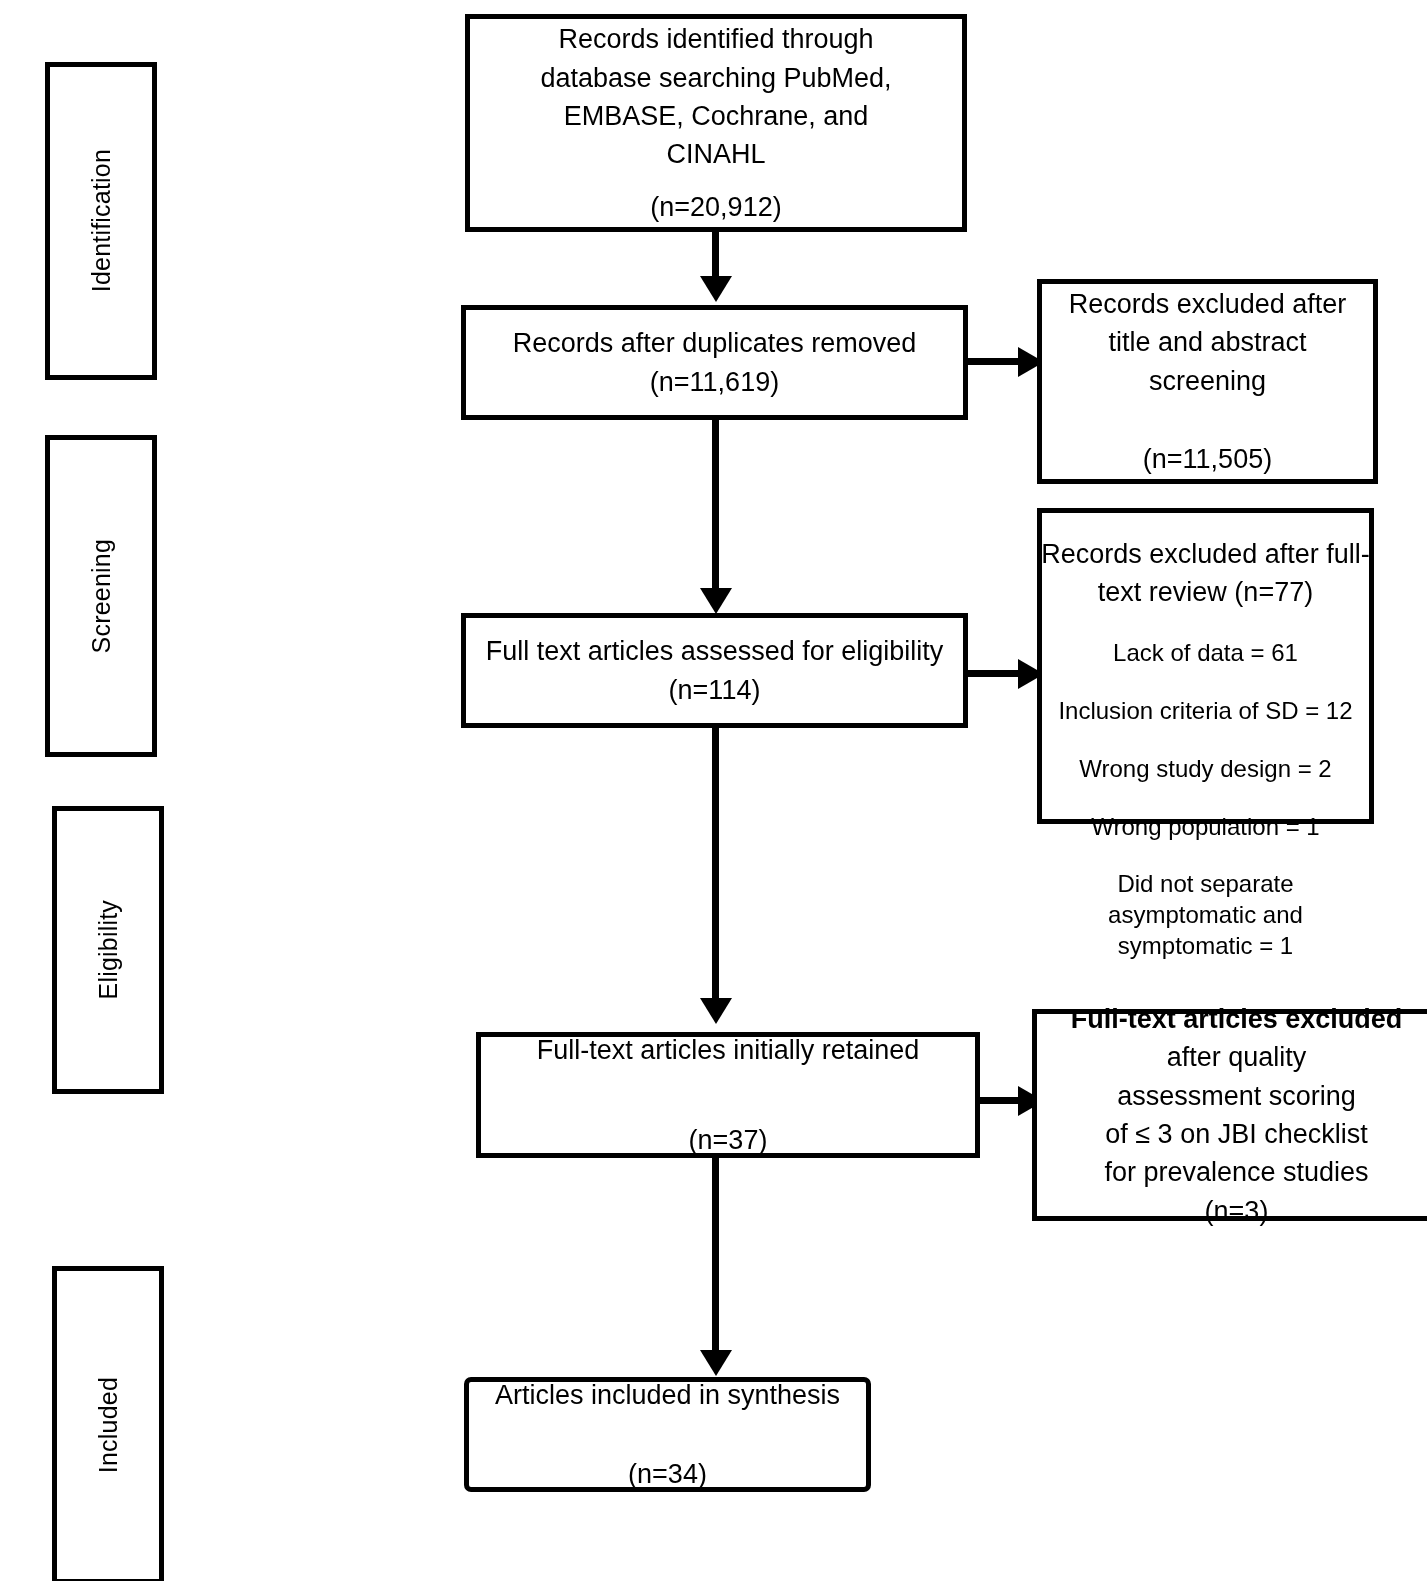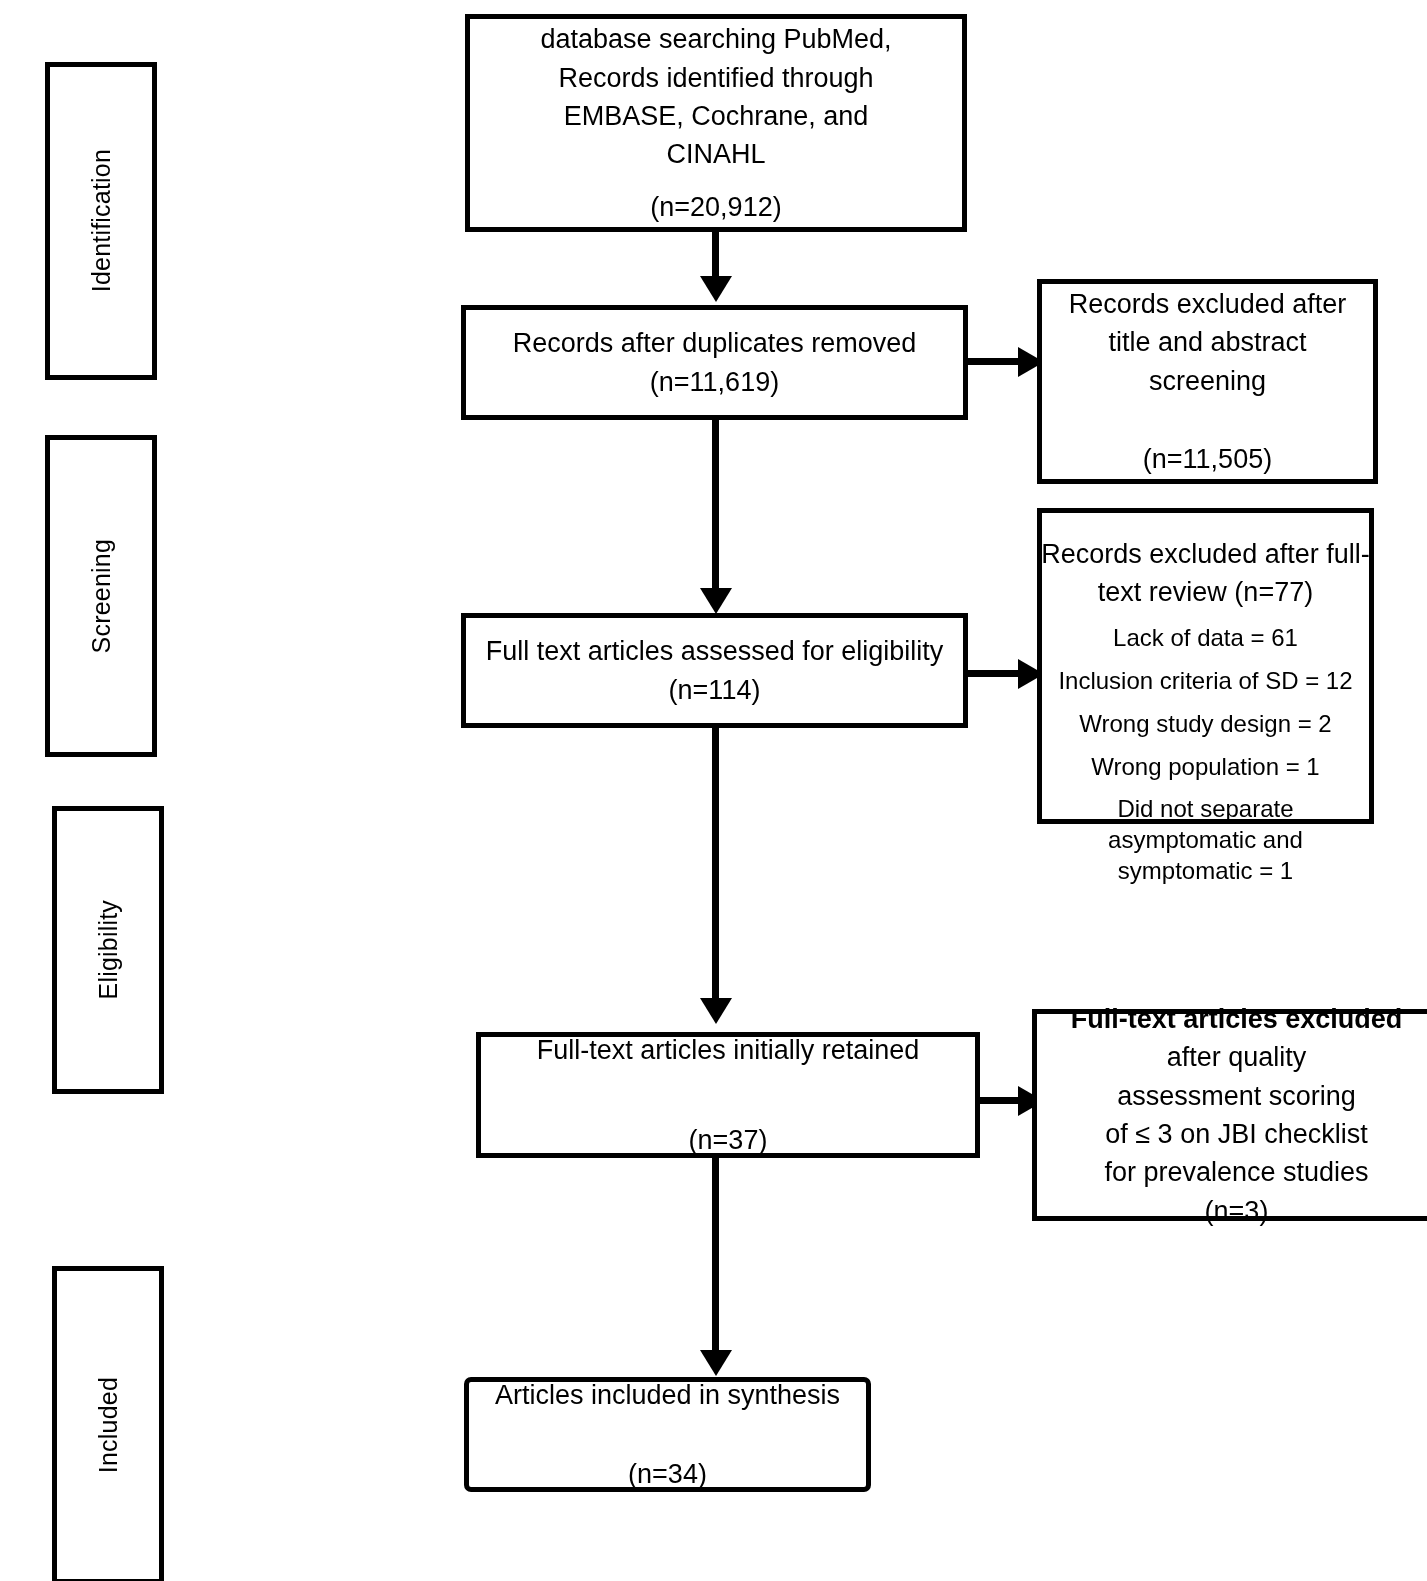--- a/index.html
+++ b/index.html
@@ -53,21 +53,21 @@
   }
   .flow-line {
     font-size: 27px;
     line-height: 1.42;
     white-space: nowrap;
   }
   .flow-line.bold { font-weight: bold; }
   .flow-line.gap-before { margin-top: 40px; text-align: center; }
   .flow-line.small-gap-before { margin-top: 14px; }
   .flow-line.sub { font-size: 24px; }
-  .flow-line.sub.spaced { margin-top: 9px; }
+  .flow-line.sub.spaced { margin-top: 24px; }
   .flow-line.tight { line-height: 1.3; }
 
   
   .v-line {
     position: absolute;
     width: 7px;
     background: #000000;
   }
   .h-line {
     position: absolute;
@@ -106,22 +106,22 @@
 
   <div class="stage-box" style="left:52px; top:806px; width:112px; height:288px;">
     <span class="stage-label">Eligibility</span>
   </div>
 
   <div class="stage-box" style="left:52px; top:1266px; width:112px; height:318px;">
     <span class="stage-label">Included</span>
   </div>
 
   <div class="flow-box" style="left:465px; top:14px; width:502px; height:218px;">
+    <div class="flow-line">Records identified through</div>
     <div class="flow-line">database searching PubMed,</div>
-    <div class="flow-line">Records identified through</div>
     <div class="flow-line">EMBASE, Cochrane, and</div>
     <div class="flow-line">CINAHL</div>
     <div class="flow-line small-gap-before">(n=20,912)</div>
   </div>
 
   <div class="v-line" style="left:712px; top:232px; width:7px; height:50px;"></div>
   <div class="arrow-down" style="left:700px; top:276px;"></div>
 
   <div class="flow-box" style="left:461px; top:305px; width:507px; height:115px;">
     <div class="flow-line">Records after duplicates removed</div>

